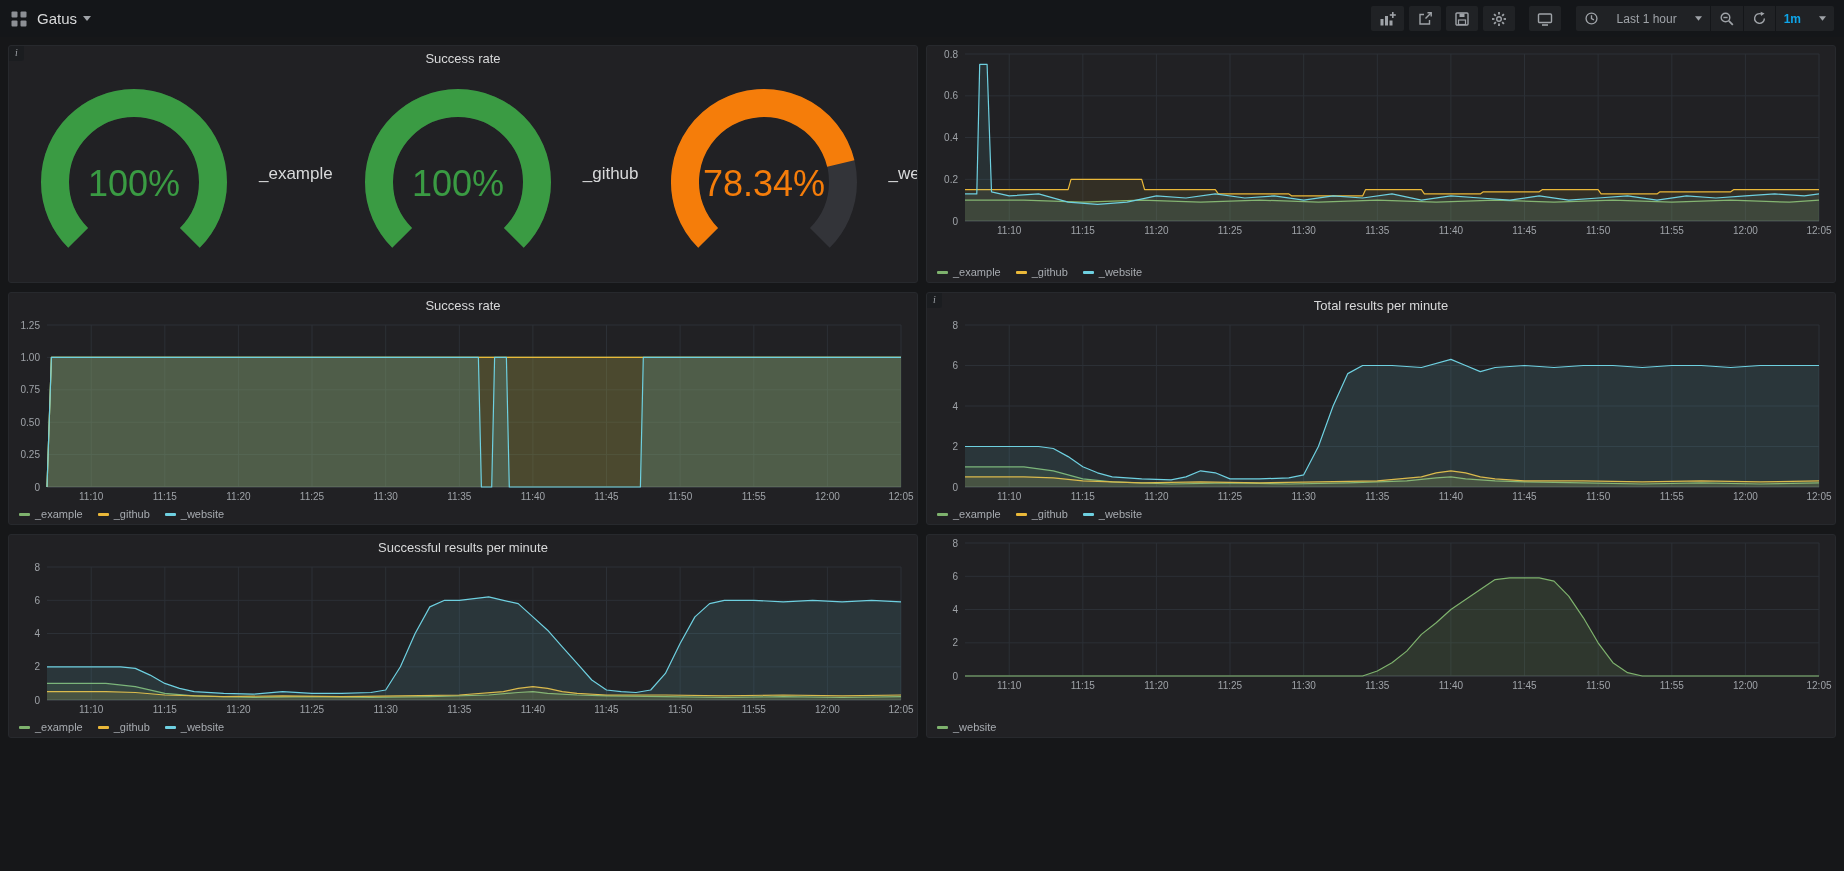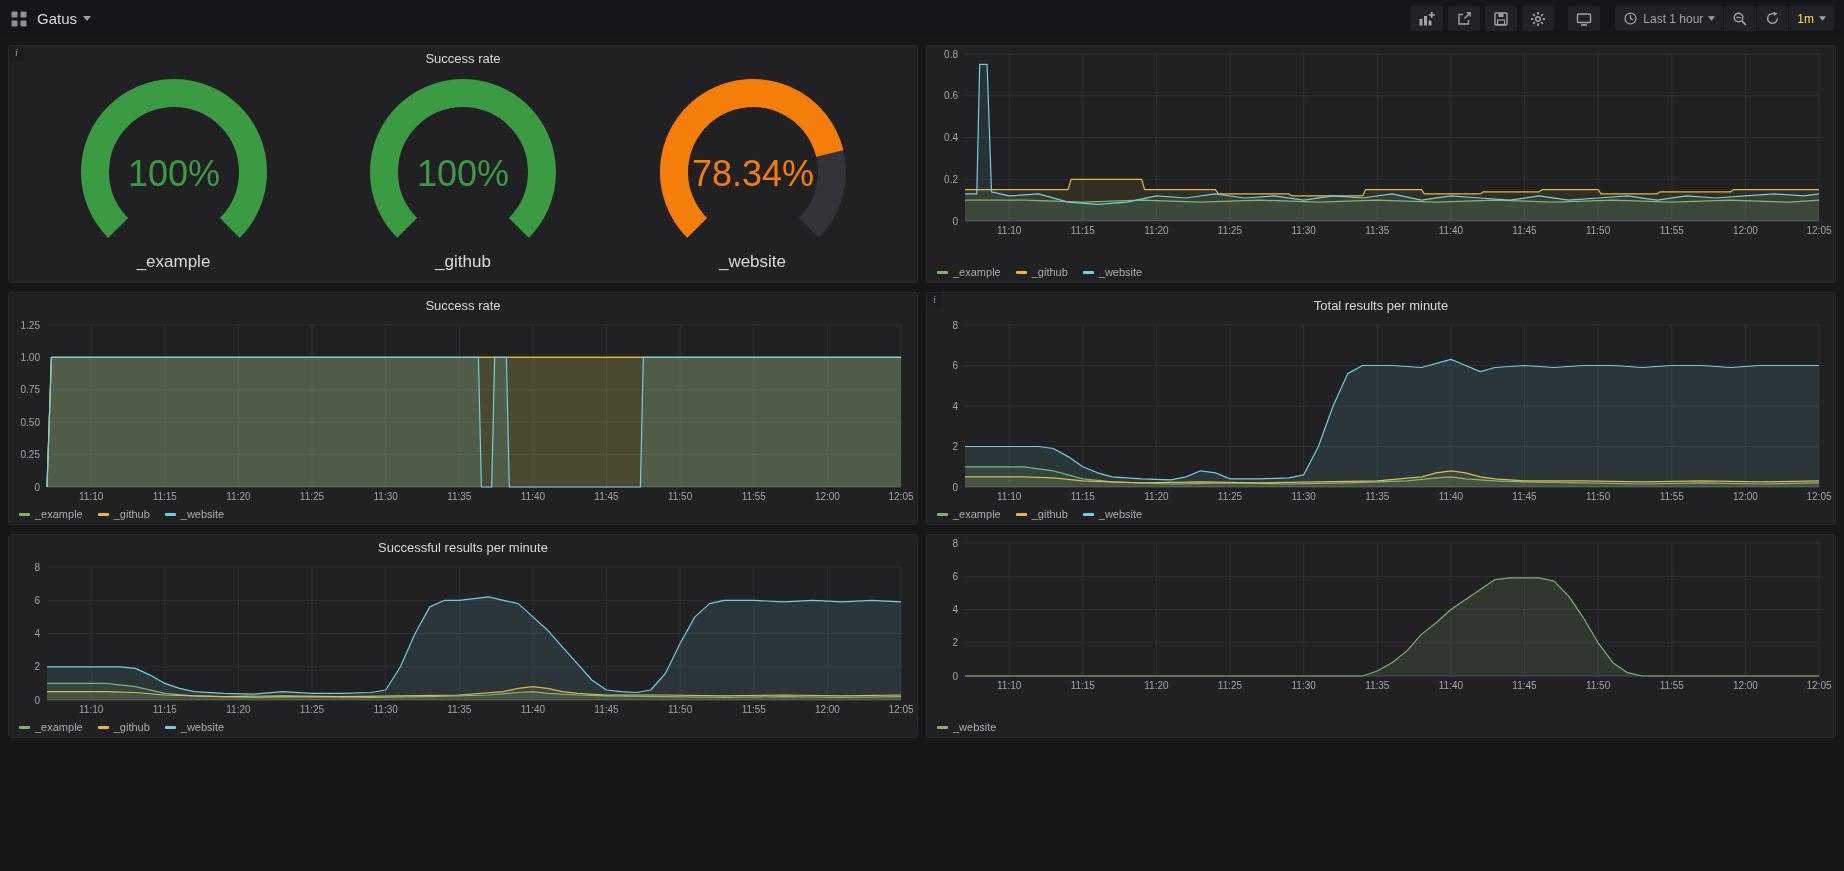--- a/index.html
+++ b/index.html
@@ -4,39 +4,39 @@
 <style>
   *{box-sizing:border-box;margin:0;padding:0}
   html,body{width:1844px;height:871px}
   body{background:#161719;font-family:"Liberation Sans",sans-serif;overflow:hidden;-webkit-font-smoothing:antialiased}
   
   .navbar{height:37px;display:flex;align-items:center;justify-content:space-between;padding:0 10px;background:#141619}
   .nav-left{display:flex;align-items:center;gap:9px}
   .apps-btn{background:none;border:none;cursor:pointer;display:flex;align-items:center}
   .dash-title{color:#d8d9da;font-size:15px;font-weight:400;cursor:pointer;display:flex;align-items:center;gap:6px}
   .nav-right{display:flex;align-items:center}
-  .nav-btn{display:flex;align-items:center;gap:5px;background:rgba(255,255,255,0.055);border:none;border-radius:2px;height:25px;padding:0 8px;color:#9fa3a8;font-size:12px;cursor:pointer;margin-left:5px}
+  .nav-btn{display:flex;align-items:center;gap:18px;background:rgba(255,255,255,0.055);border:none;border-radius:2px;height:25px;padding:0 8px;color:#9fa3a8;font-size:12px;cursor:pointer;margin-left:5px}
   .nav-btn.spaced{margin-left:14px}
   .btn-group{display:flex;align-items:center;margin-left:14px}
   .btn-group .nav-btn{margin-left:1px;border-radius:0}
   .btn-group .nav-btn:first-child{border-radius:2px 0 0 2px}
   .btn-group .nav-btn:last-child{border-radius:0 2px 2px 0}
-  .orange{color:#fde047;font-weight:400}
+  .orange{color:#0ea5e9;font-weight:700}
   
   .dashboard{padding:8px;display:grid;grid-template-columns:1fr 1fr;grid-template-rows:238px 233px 204px;gap:9px 8px}
   .panel{background:#212124;border:1px solid #27292d;border-radius:3px;position:relative;display:flex;flex-direction:column;overflow:hidden}
   .panel-title{font-size:13px;font-weight:400;color:#d8d9da;text-align:center;padding:6px 0 5px;cursor:pointer;line-height:13px}
   .panel-info{position:absolute;top:0;left:0;width:15px;height:15px;background:#1b1d20;color:#9fa3a8;font-size:10px;font-style:italic;font-family:"Liberation Serif",serif;text-align:center;line-height:14px;border-radius:3px 0 3px 0;cursor:pointer}
   .chart-body{flex:1;min-height:0}
   .chart-legend{height:20px;display:flex;align-items:center;gap:15px;padding-left:10px}
   .legend-item{display:flex;align-items:center;gap:5px;font-size:11px;color:#a7abb0;cursor:pointer}
   .legend-item i{width:11px;height:3px;border-radius:1px;display:inline-block}
   
   .gauges{flex:1;display:flex;align-items:center;justify-content:space-evenly;padding-bottom:4px}
-  .gauge{display:flex;flex-direction:column;align-items:center}
+  .gauge{display:flex;align-items:center}
   .gauge-label{color:#d8d9da;font-size:17px;margin-top:0px}
   svg text{font-family:"Liberation Sans",sans-serif}
 </style>
 </head>
 <body>
 
 <nav class="navbar">
   <div class="nav-left">
     <button class="apps-btn">
       <svg width="18" height="18" viewBox="0 0 18 18">

